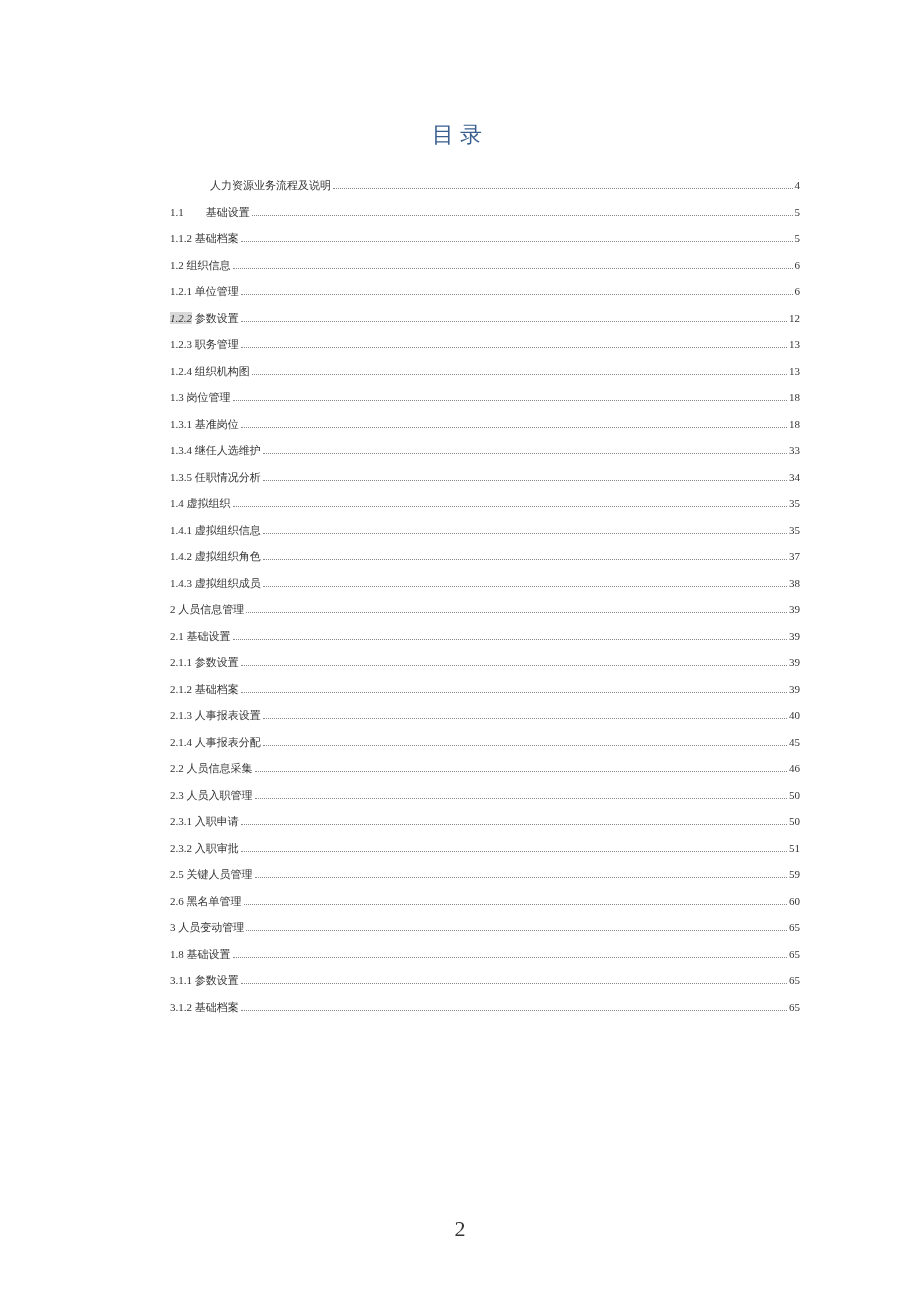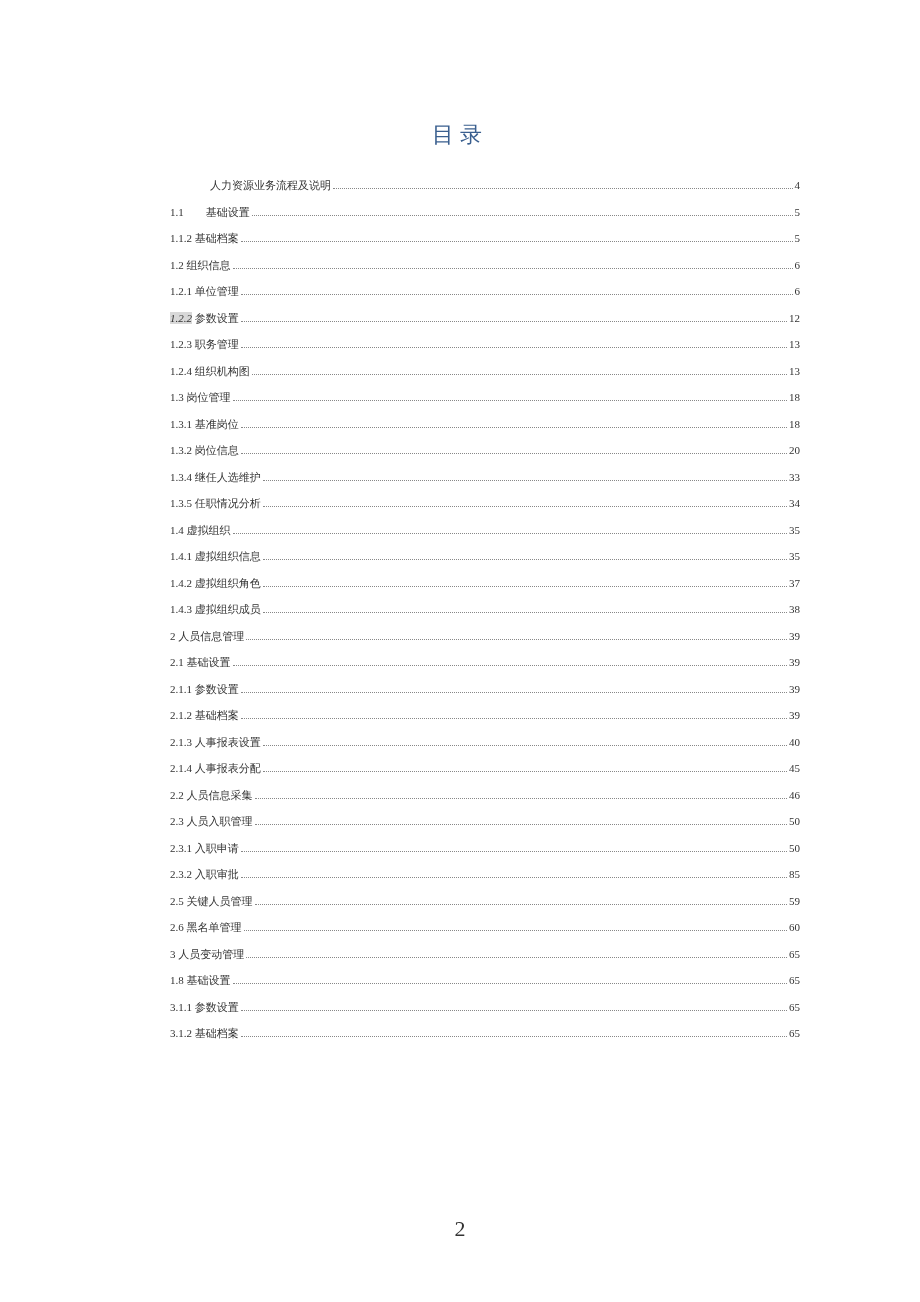--- a/index.html
+++ b/index.html
@@ -122,25 +122,20 @@
         <span class="toc-label"><span>1.3 </span><span>岗位管理</span></span>
         <span class="toc-dots"></span>
         <span class="toc-page">18</span>
       </div>
       <div class="toc-entry">
         <span class="toc-label"><span>1.3.1 </span><span>基准岗位</span></span>
         <span class="toc-dots"></span>
         <span class="toc-page">18</span>
       </div>
       <div class="toc-entry">
-        <span class="toc-label"><span>1.3.2 </span><span>岗位信息</span></span>
-        <span class="toc-dots"></span>
-        <span class="toc-page">20</span>
-      </div>
-      <div class="toc-entry">
         <span class="toc-label"><span>1.3.4 </span><span>继任人选维护</span></span>
         <span class="toc-dots"></span>
         <span class="toc-page">33</span>
       </div>
       <div class="toc-entry">
         <span class="toc-label"><span>1.3.5 </span><span>任职情况分析</span></span>
         <span class="toc-dots"></span>
         <span class="toc-page">34</span>
       </div>
       <div class="toc-entry">
@@ -204,21 +199,21 @@
         <span class="toc-page">50</span>
       </div>
       <div class="toc-entry">
         <span class="toc-label"><span>2.3.1 </span><span>入职申请</span></span>
         <span class="toc-dots"></span>
         <span class="toc-page">50</span>
       </div>
       <div class="toc-entry">
         <span class="toc-label"><span>2.3.2 </span><span>入职审批</span></span>
         <span class="toc-dots"></span>
-        <span class="toc-page">85</span>
+        <span class="toc-page">51</span>
       </div>
       <div class="toc-entry">
         <span class="toc-label"><span>2.5 </span><span>关键人员管理</span></span>
         <span class="toc-dots"></span>
         <span class="toc-page">59</span>
       </div>
       <div class="toc-entry">
         <span class="toc-label"><span>2.6 </span><span>黑名单管理</span></span>
         <span class="toc-dots"></span>
         <span class="toc-page">60</span>

